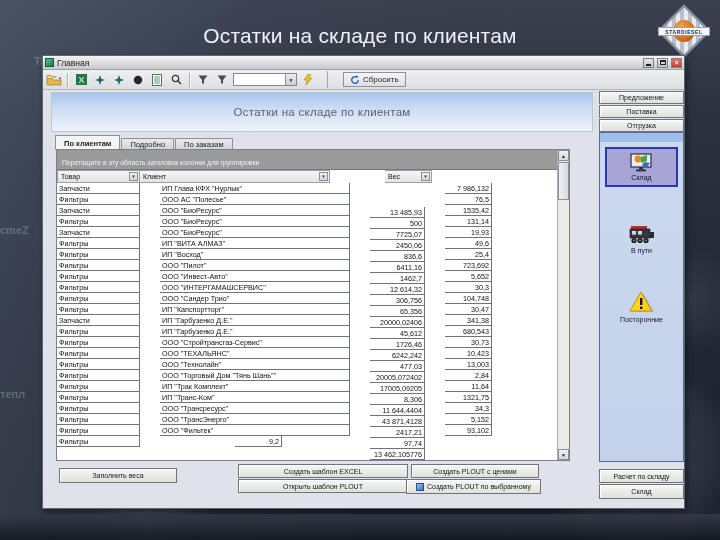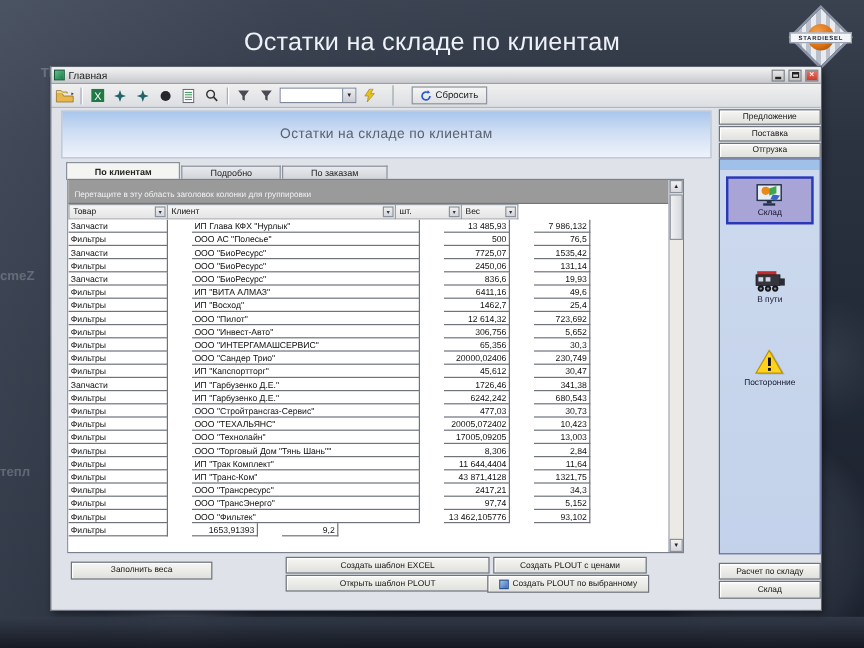--- a/index.html
+++ b/index.html
@@ -66,36 +66,36 @@
   .client { position: absolute; left: 0; top: 34px; right: 0; bottom: 0; background: #dfe2e8; }
 
   
   .banner { position: absolute; left: 8px; top: 2px; width: 542px; height: 40px;
     background: linear-gradient(180deg, #a9c6ec 0%, #cfdef4 45%, #eef3fa 100%);
     border: 1px solid #b9c4d4; display: flex; align-items: center; justify-content: center;
     font-size: 11.5px; color: #5a6270; letter-spacing: .3px; }
 
   
   .tabs { position: absolute; left: 12px; top: 45px; height: 15px; display: flex; align-items: flex-end; }
-  .tab { height: 12px; padding: 0 23px; font-size: 7.5px; color: #222; display: flex; align-items: center;
+  .tab { height: 12px; padding: 0 8px; font-size: 7.5px; color: #222; display: flex; align-items: center;
     background: linear-gradient(180deg,#e9eaee,#cfd2d8); border: 1px solid #8b919c; border-bottom: 0; margin-right: 1px; }
   .tab.active { height: 15px; background: #f4f4f2; font-weight: bold; }
 
   
   .grid { position: absolute; left: 13px; top: 59px; width: 514px; height: 312px;
     background: #fff; border: 1px solid #7a818c; box-shadow: inset 1px 1px 0 #fff; }
   .grouppanel { position: absolute; left: 0; top: 0; right: 12px; height: 20px; background: #9a9a9a;
     border-bottom: 1px solid #777; color: #f2f2f2; font-size: 6.8px; display: flex; align-items: flex-end; padding: 0 0 3px 5px; }
   .ghead { position: absolute; left: 0; top: 20px; right: 12px; height: 13px; display: flex; background: #fff; }
   .hcell { height: 13px; background: linear-gradient(180deg,#f6f6f6,#e4e4e4); border: 1px solid #9aa0a8;
     border-left: 0; display: flex; align-items: center; justify-content: space-between; padding: 0 1px 0 3px; font-size: 7px; color: #111; }
   .hcell:first-child { border-left: 1px solid #9aa0a8; }
   .filterbtn { width: 9px; height: 9px; border: 1px solid #8a919c; background: linear-gradient(180deg,#f0f0f0,#d2d4d8);
     font-size: 4.5px; display: flex; align-items: center; justify-content: center; color: #334; }
-  .c0 { width: 83px; } .c1 { width: 190px; } .c2 { width: 55px; } .c3 { width: 47px; }
+  .c0 { width: 83px; } .c1 { width: 190px; } .c2 { width: 55px; margin-top: 24px; } .c3 { width: 47px; }
   .gbody { position: absolute; left: 0; top: 33px; right: 12px; bottom: 0; background: #fff; overflow: hidden; }
   .grow { display: flex; height: 11px; gap: 20px; }
   .gcell { height: 11px; border-right: 1px solid #6e737c; border-bottom: 1px solid #6e737c;
     font-size: 7.2px; color: #101010; padding: 1px 2px 0 2px; white-space: nowrap; overflow: hidden; }
   .grow .gcell:first-child { border-left: 0; }
   .gcell.c2, .gcell.c3 { text-align: right; }
 
   .vscroll { position: absolute; right: 0; top: 0; bottom: 0; width: 12px; background: #eceae4; border-left: 1px solid #aab; }
   .sbtn { position: absolute; left: 0; width: 11px; height: 11px; background: linear-gradient(180deg,#f2f2f2,#d5d7db);
     border: 1px solid #8a919c; font-size: 5px; display: flex; align-items: center; justify-content: center; color: #223; }
@@ -320,21 +320,21 @@
           <div class="grow">
             <div class="gcell c0">Фильтры</div>
             <div class="gcell c1">ООО "ИНТЕРГАМАШСЕРВИС"</div>
             <div class="gcell c2">65,356</div>
             <div class="gcell c3">30,3</div>
           </div>
           <div class="grow">
             <div class="gcell c0">Фильтры</div>
             <div class="gcell c1">ООО "Сандер Трио"</div>
             <div class="gcell c2">20000,02406</div>
-            <div class="gcell c3">230,749</div>
+            <div class="gcell c3">104,748</div>
           </div>
           <div class="grow">
             <div class="gcell c0">Фильтры</div>
             <div class="gcell c1">ИП "Капспортторг"</div>
             <div class="gcell c2">45,612</div>
             <div class="gcell c3">30,47</div>
           </div>
           <div class="grow">
             <div class="gcell c0">Запчасти</div>
             <div class="gcell c1">ИП "Гарбузенко Д.Е."</div>

